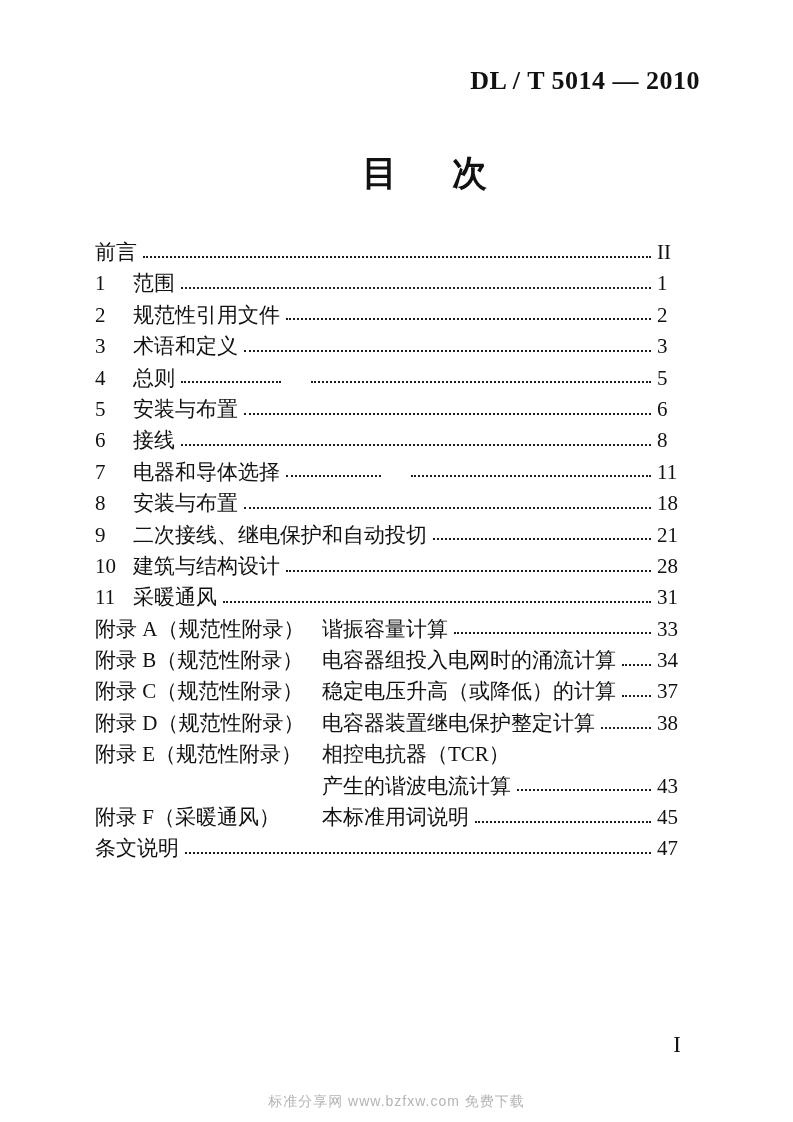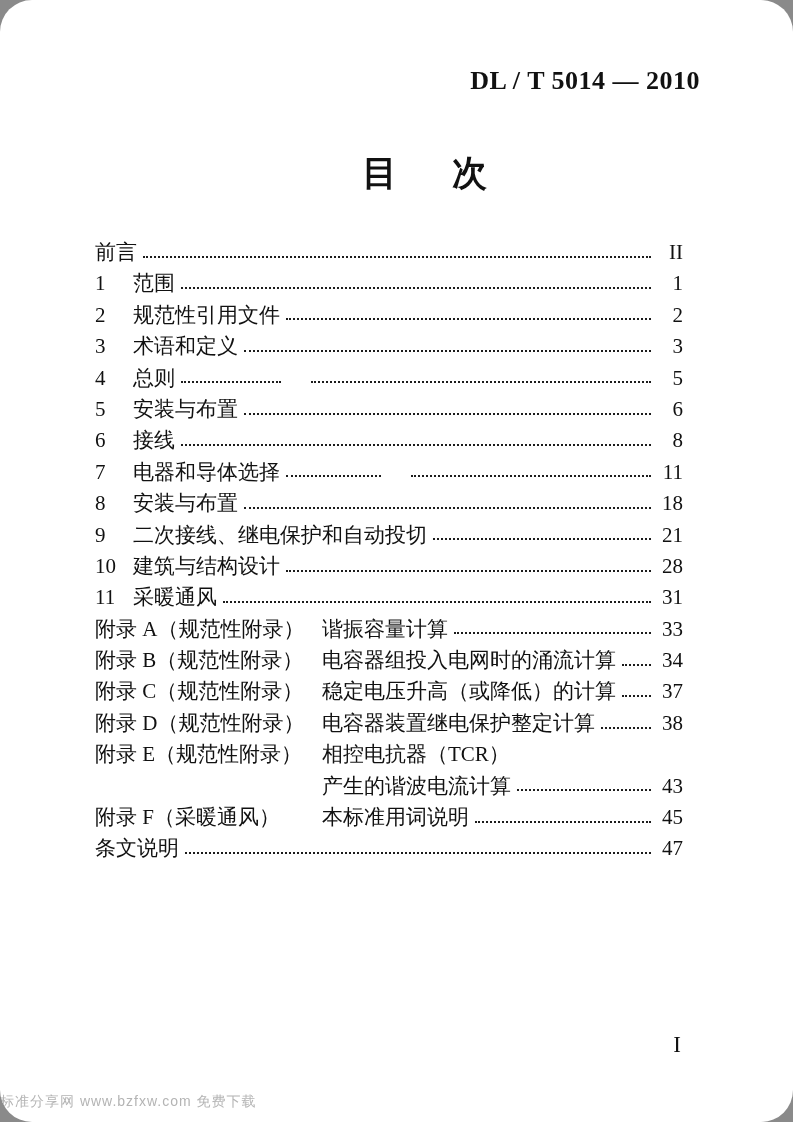--- a/index.html
+++ b/index.html
@@ -4,21 +4,20 @@
 <style>
   html,body { margin:0; padding:0; background:#8a8a8a; }
   .page {
     position: relative;
     width: 793px; height: 1122px;
     margin: 0 auto;
     background: #ffffff;
     font-family: "Liberation Serif", "DejaVu Serif", serif;
     color: #111111;
     overflow: hidden;
-    border-radius: 32px;
   }
   .doc-header {
     position: absolute;
     top: 66px; right: 93px;
     font-size: 26px;
     font-weight: bold;
     letter-spacing: 0.5px;
     white-space: pre;
   }
   .doc-title {
@@ -52,32 +51,31 @@
     height: 0;
     border-bottom: 2.5px dotted #1c1c1c;
     margin: 0 6px;
     transform: translateY(4px);
   }
   .leader-fixed { flex: none; }
   .leader-gap { flex: none; height: 0; }
   .col-page {
     flex: none;
     min-width: 26px;
-    text-align: right;
   }
   .folio {
     position: absolute;
     top: 1032px; right: 112px;
     font-size: 23px;
   }
   .watermark {
     position: absolute;
     top: 1093px; left: 0;
     width: 100%;
-    text-align: left;
+    text-align: center;
     font-size: 14px;
     letter-spacing: 1px;
     color: #b4b4b4;
     font-family: "Liberation Sans", "DejaVu Sans", sans-serif;
   }
 </style>
 </head>
 <body>
 
 <div class="page">

